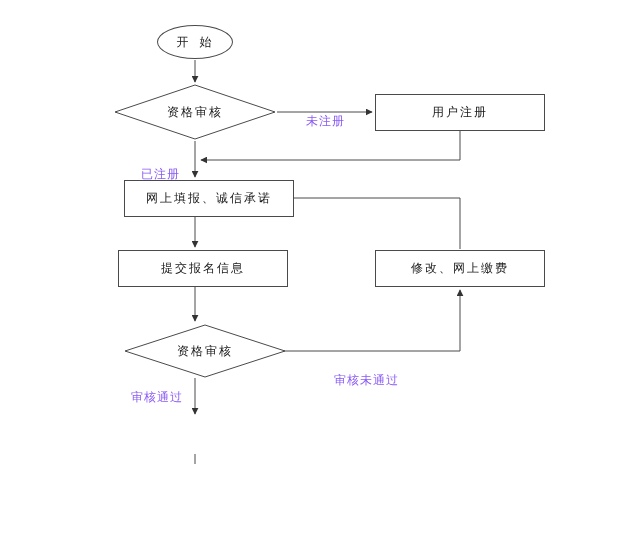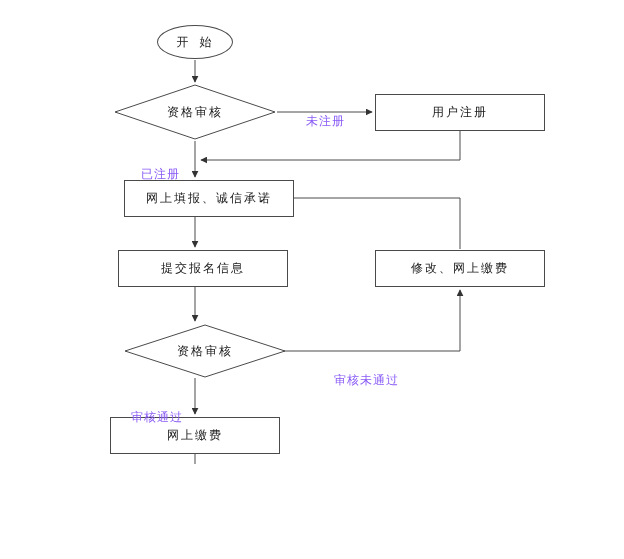--- a/index.html
+++ b/index.html
@@ -117,26 +117,23 @@
     <span>修改、网上缴费</span>
   </div>
 
   <div class="node decision" style="left:123px; top:324px; width:164px; height:54px;">
     <svg viewBox="0 0 164 54">
       <polygon points="82,1 162,27 82,53 2,27" fill="#ffffff" stroke="#4a4a4a" stroke-width="1"></polygon>
     </svg>
     <span class="dlabel">资格审核</span>
   </div>
 
-  <div class="node process" style="left:110px; top:417px; width:170px; height:37px;">
-    <span>网上缴费</span>
-  </div>
 
 
   <div class="edge-label" style="left:306px; top:113px;">未注册</div>
 
   <div class="edge-label" style="left:141px; top:166px;">已注册</div>
 
   <div class="edge-label" style="left:334px; top:372px;">审核未通过</div>
 
-  <div class="edge-label" style="left:131px; top:389px;margin-top:20px;">审核通过</div>
+  <div class="edge-label" style="left:131px; top:389px;">审核通过</div>
 
 </div>
 
 </body></html>

